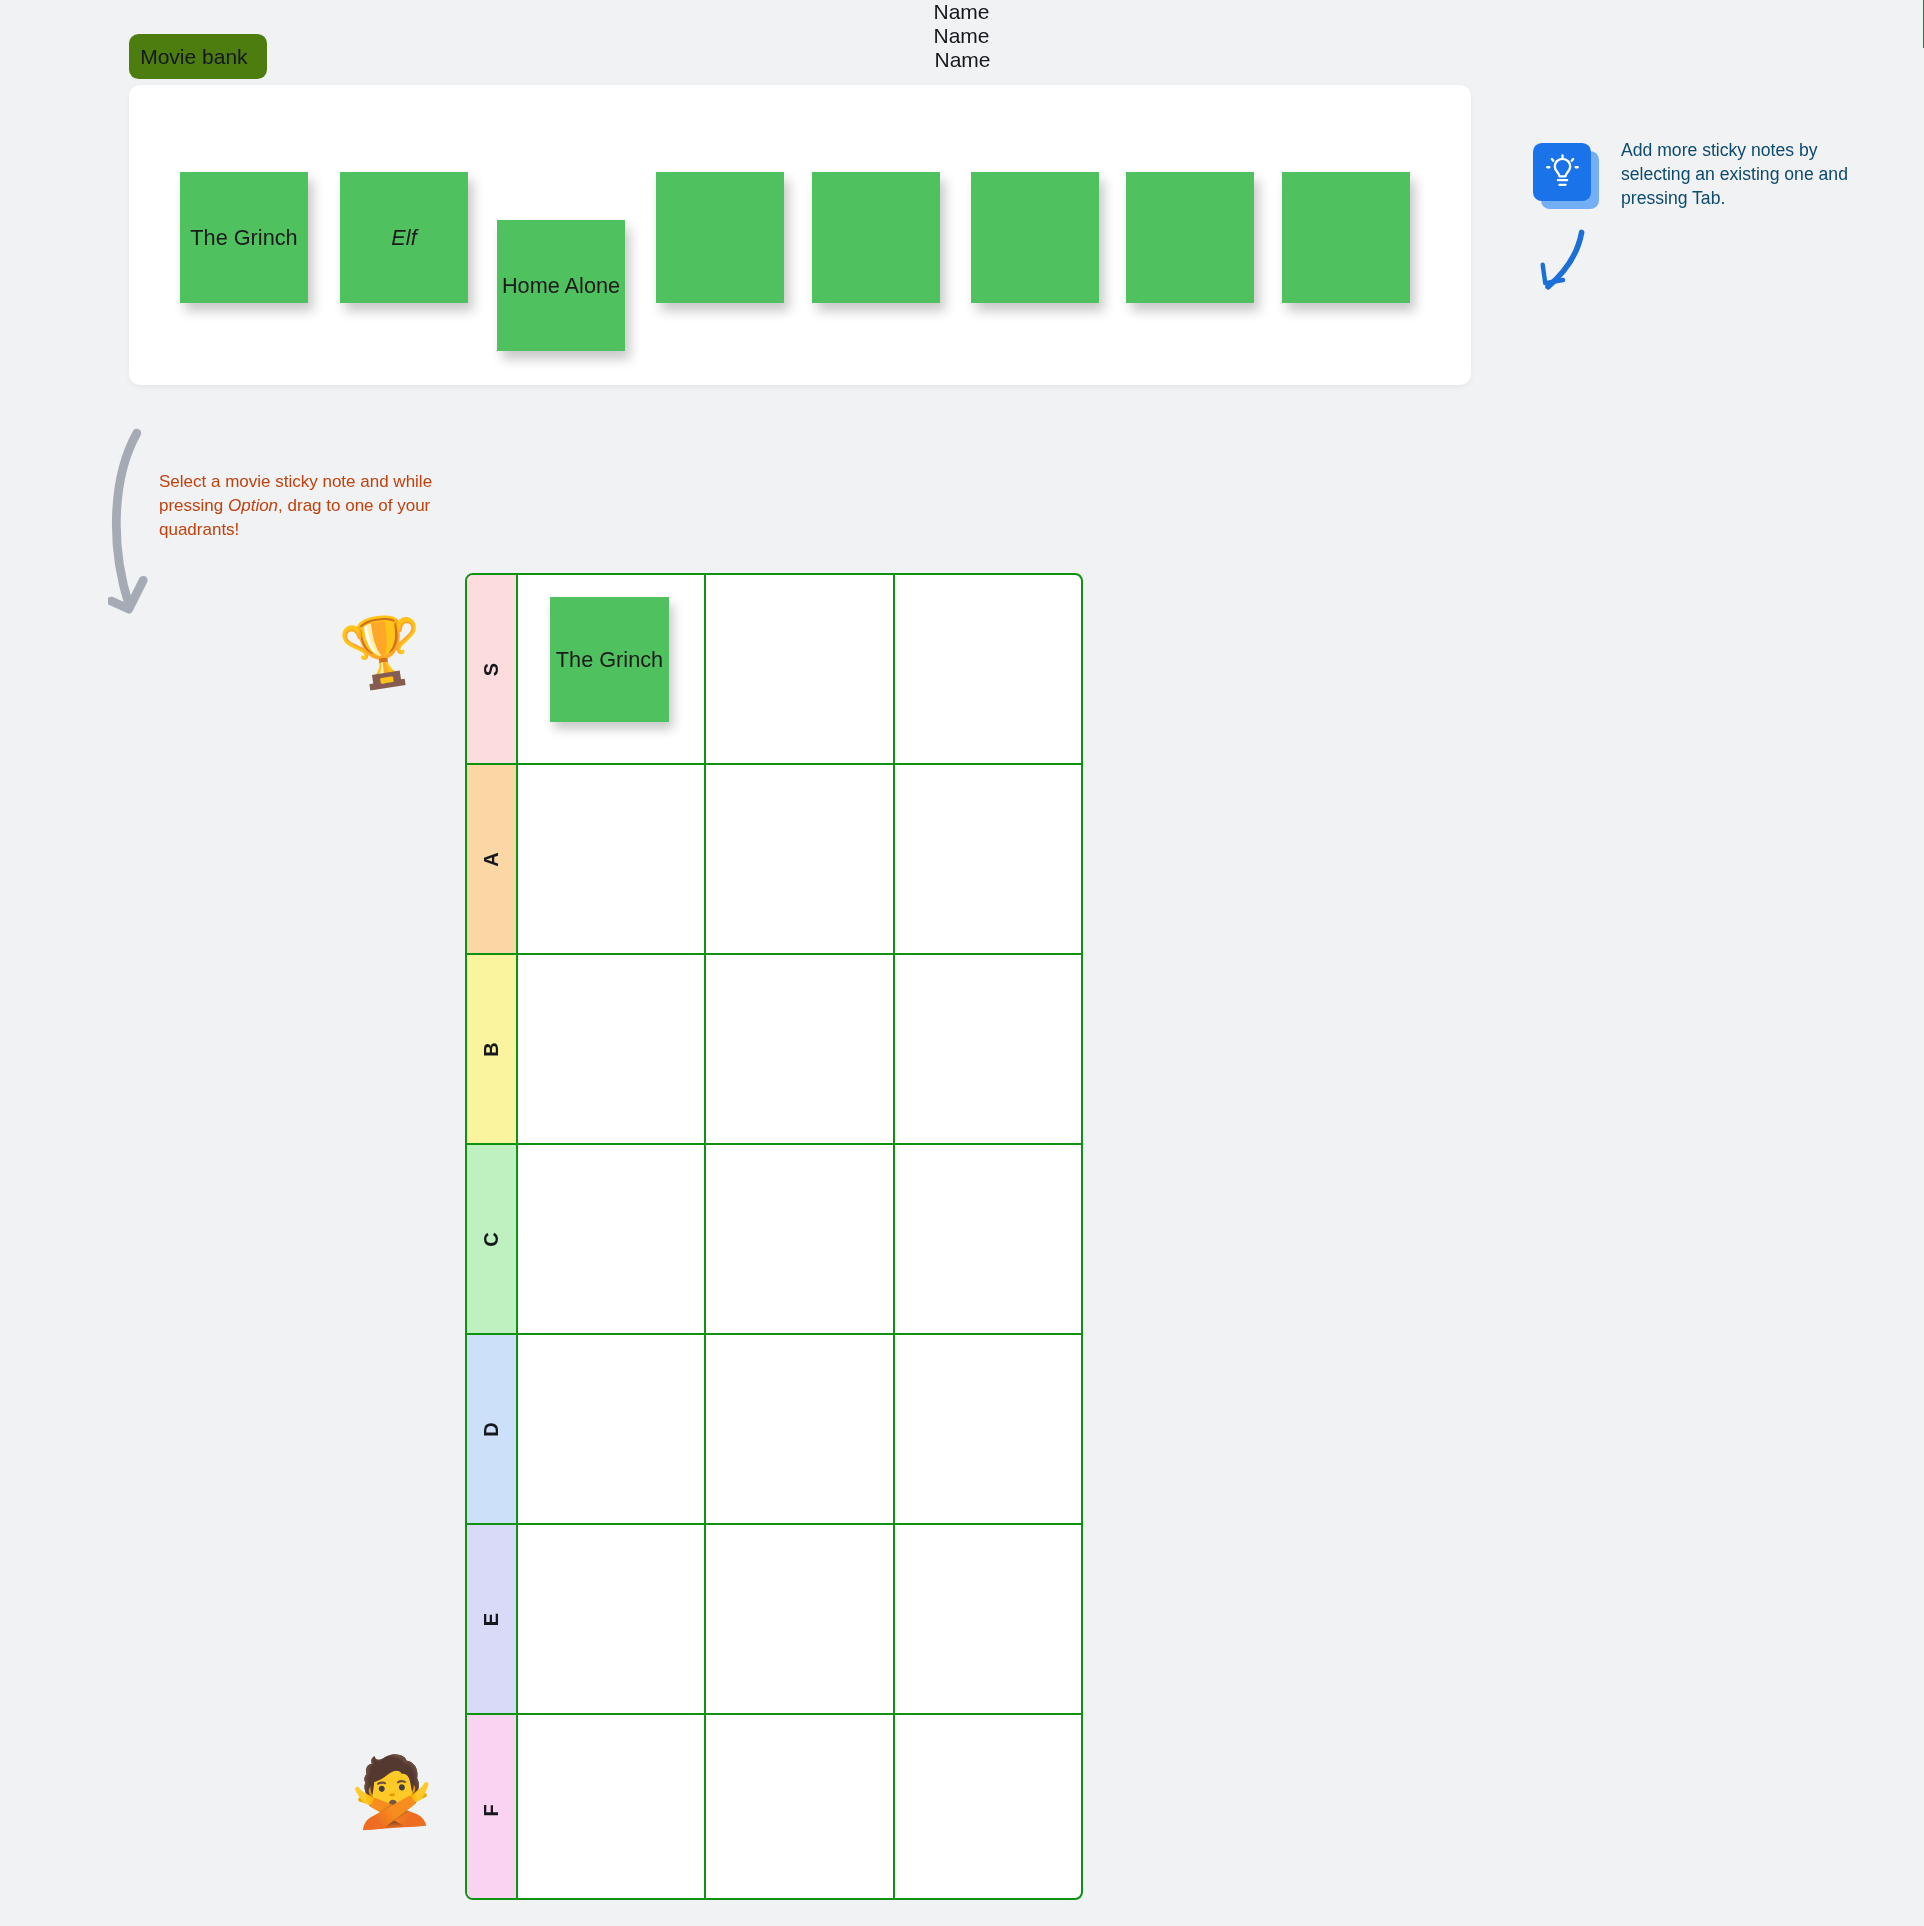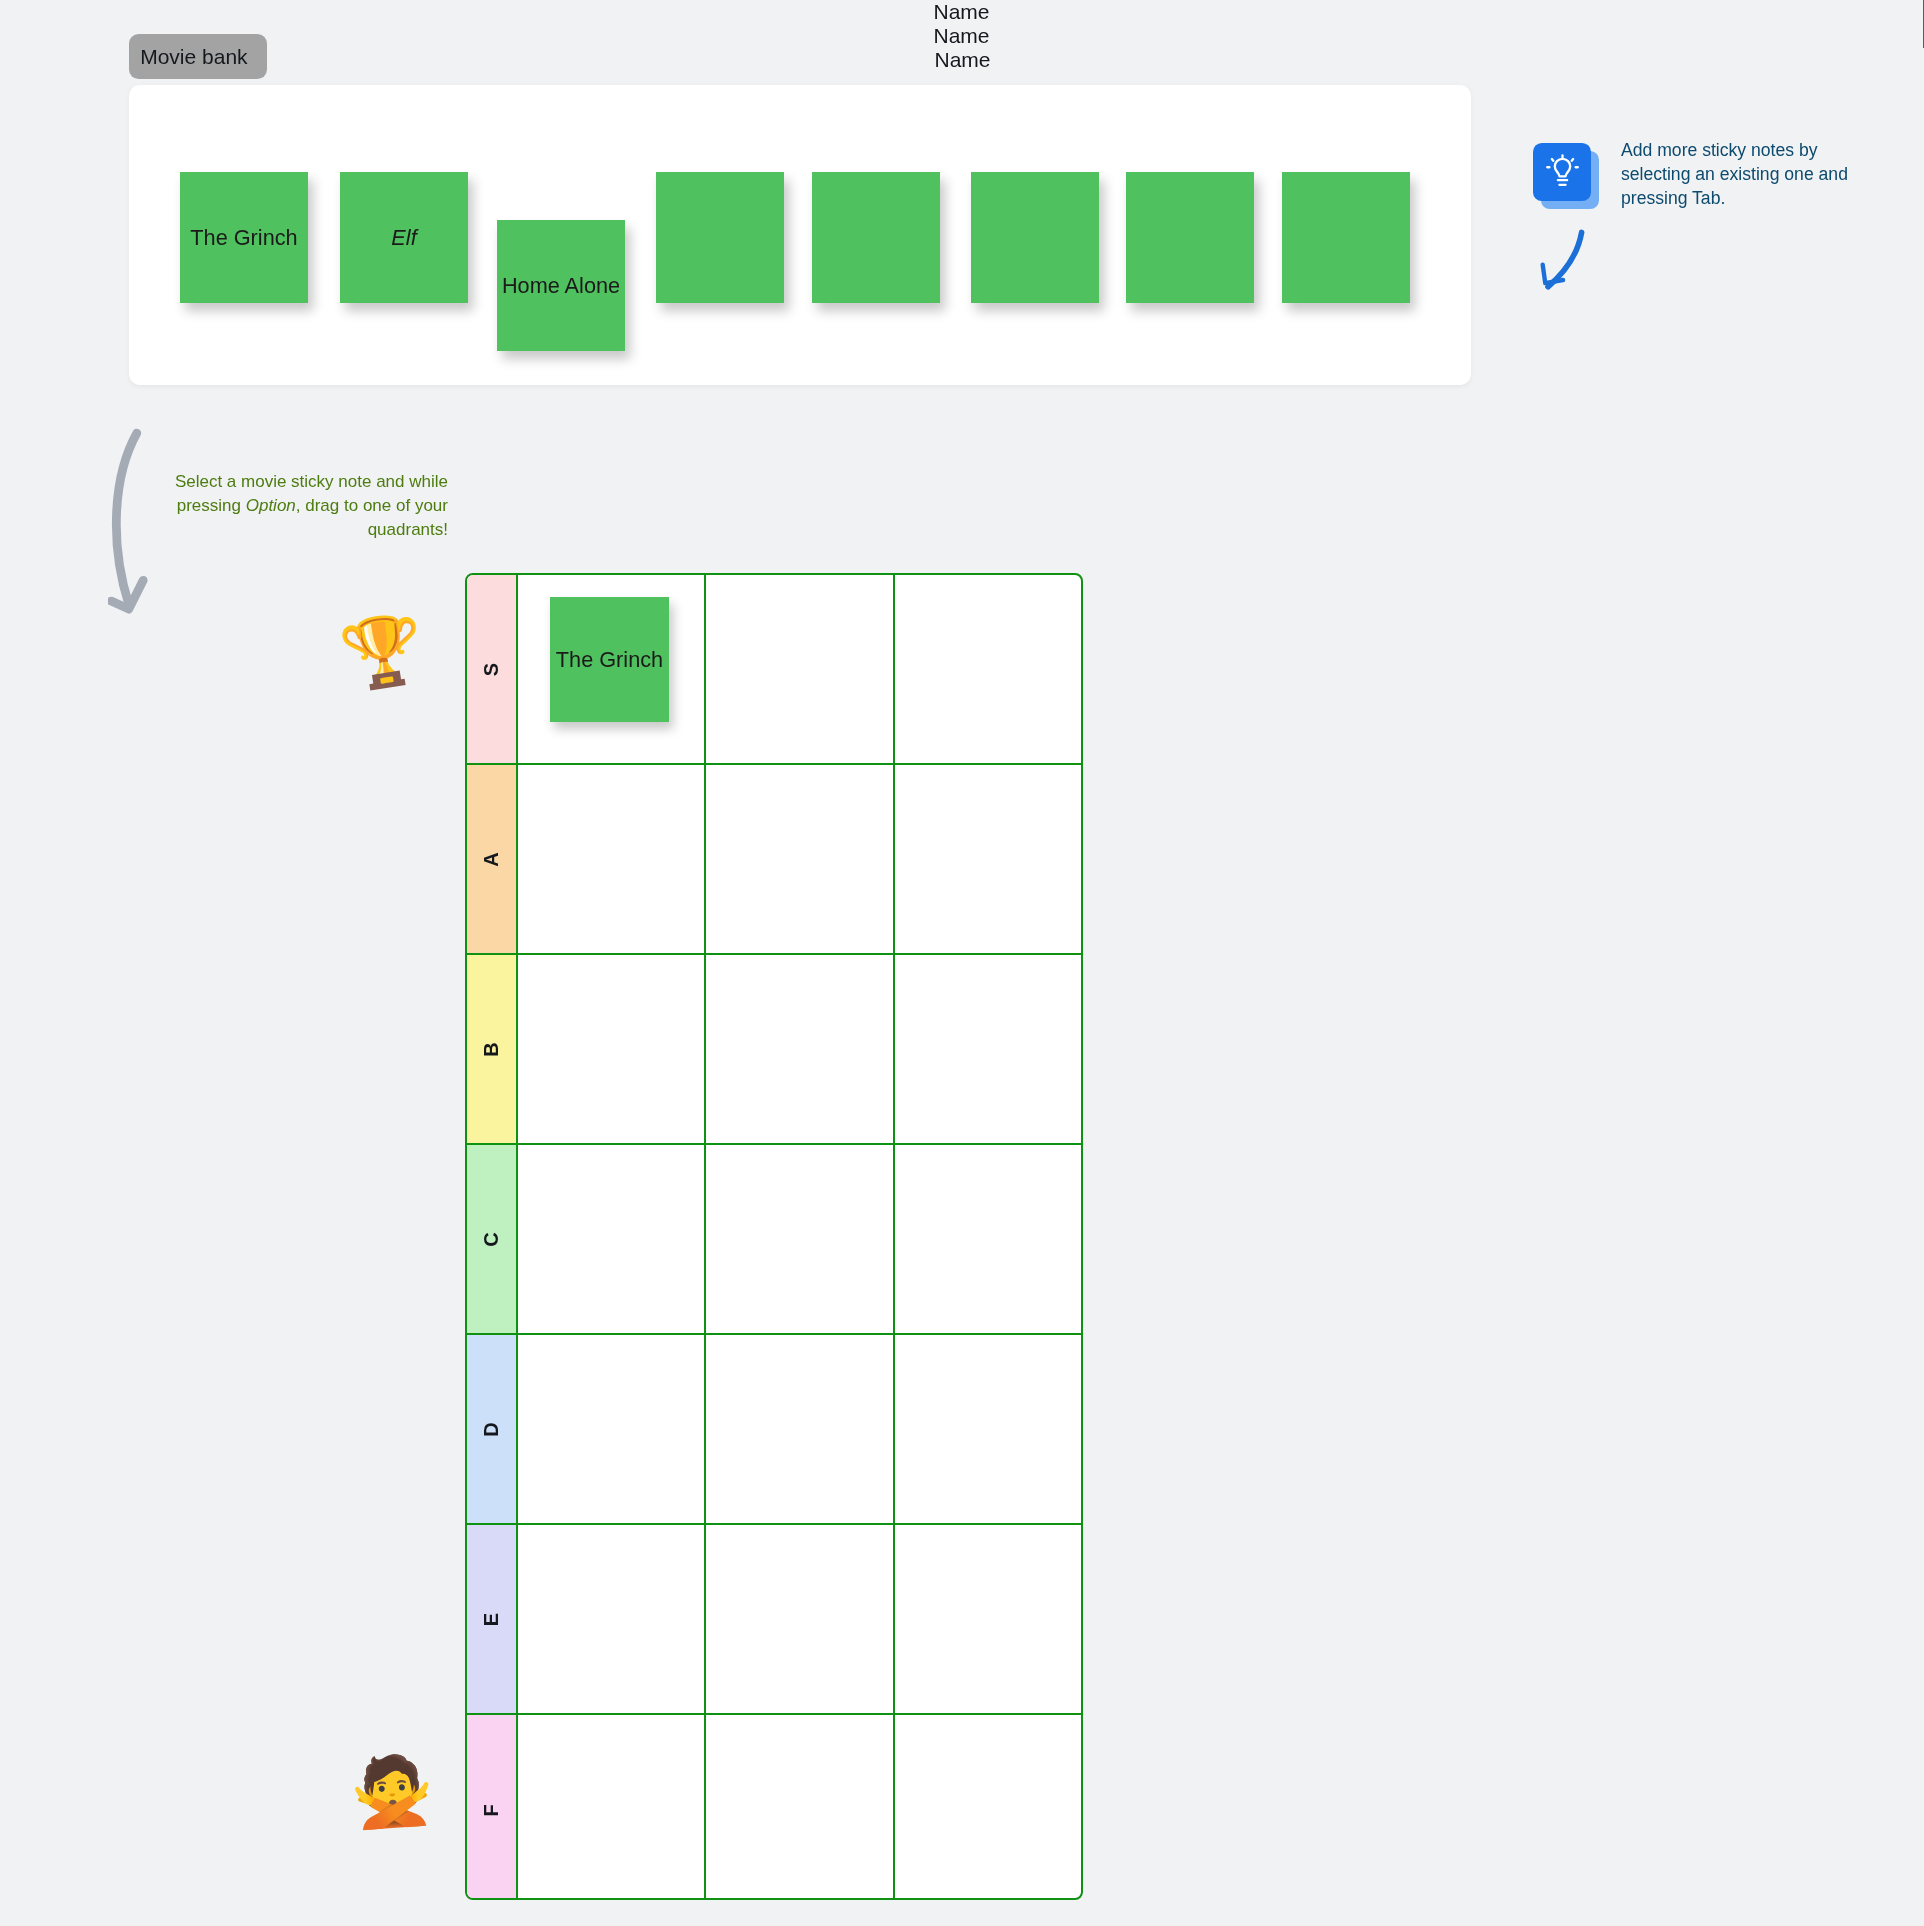--- a/index.html
+++ b/index.html
@@ -25,21 +25,21 @@
     background: #FFFFFF;
     border-radius: 11.2px;
     box-shadow: 0 1.6px 4.8px rgba(0,0,0,0.05);
   }
   #movie-bank-title-tag {
     position: absolute;
     left: 129px;
     top: 34px;
     width: 138px;
     padding: 8px 11.2px 8px 11.2px;
-    background: #a3a3a3;
+    background: #4d7c0f;
     border-radius: 9.6px;
     font-size: 21px;
     line-height: 29px;
     color: #15181D;
     box-sizing: border-box;
     white-space: normal;
     overflow: visible;
     height: 45px;
   }
 
@@ -124,22 +124,21 @@
     width: 80px;
     height: 205px;
   }
   #instruction-text {
     position: absolute;
     left: 159px;
     top: 470px;
     width: 289px;
     font-size: 17px;
     line-height: 24px;
-    color: #4d7c0f;
-    text-align: right;
+    color: #c2410c;
   }
   #instruction-text .kbd-italic { font-style: italic; }
 
   
   --tc: 0;
   #tier-header {
     position: absolute;
     left: 521px;
     top: 521px;
     width: 561px;

